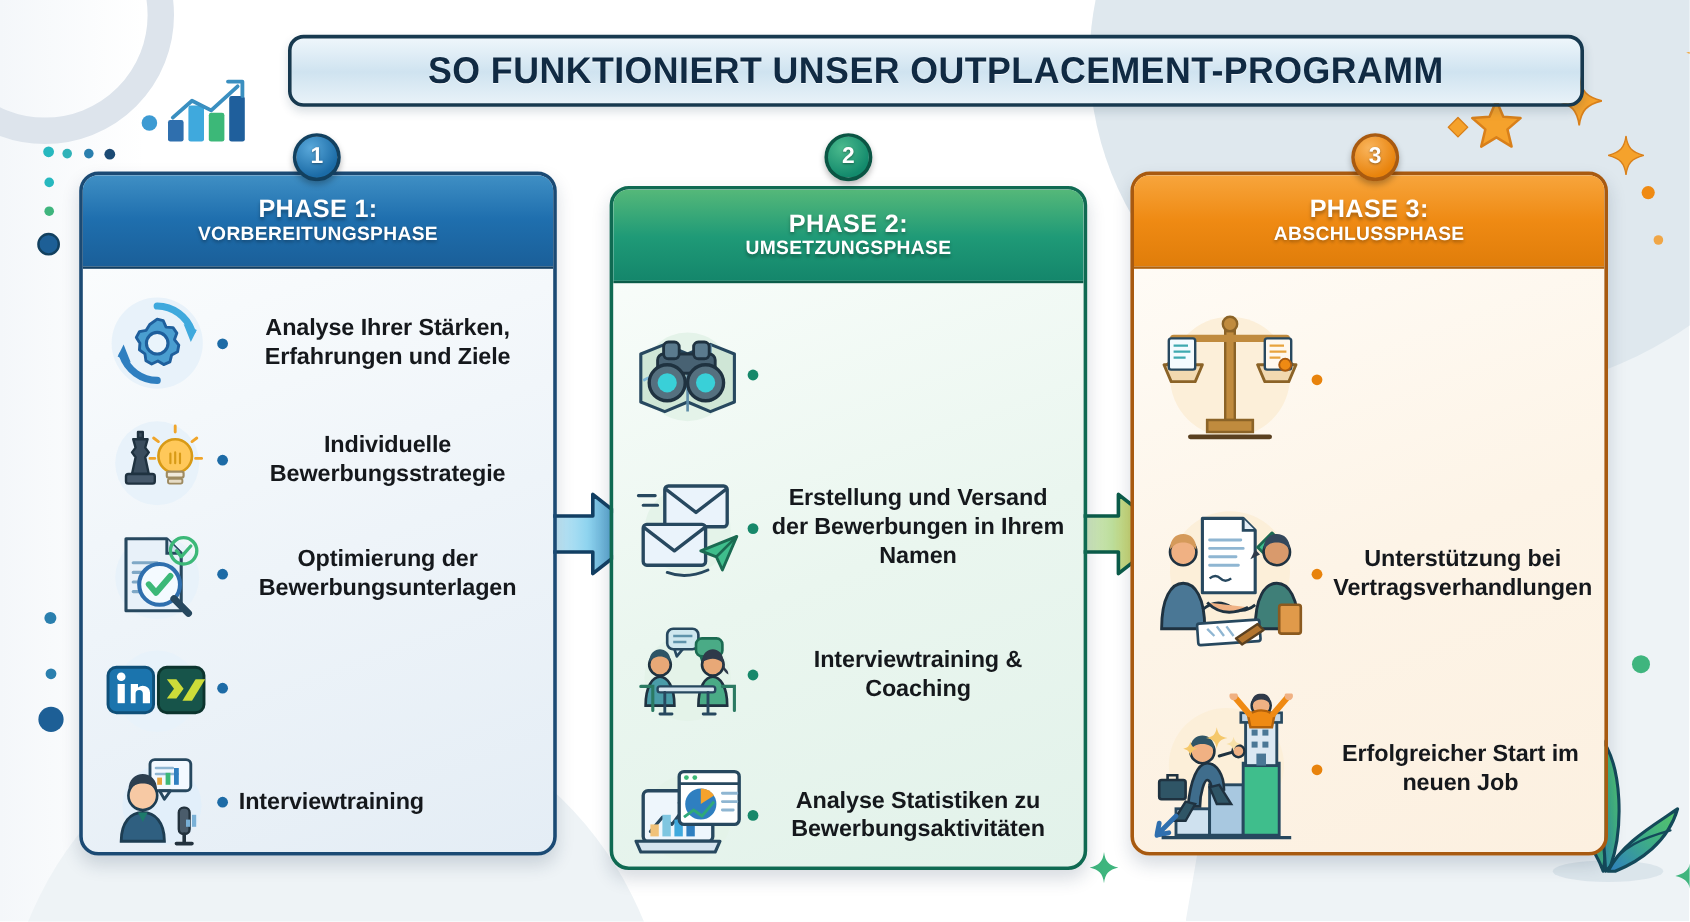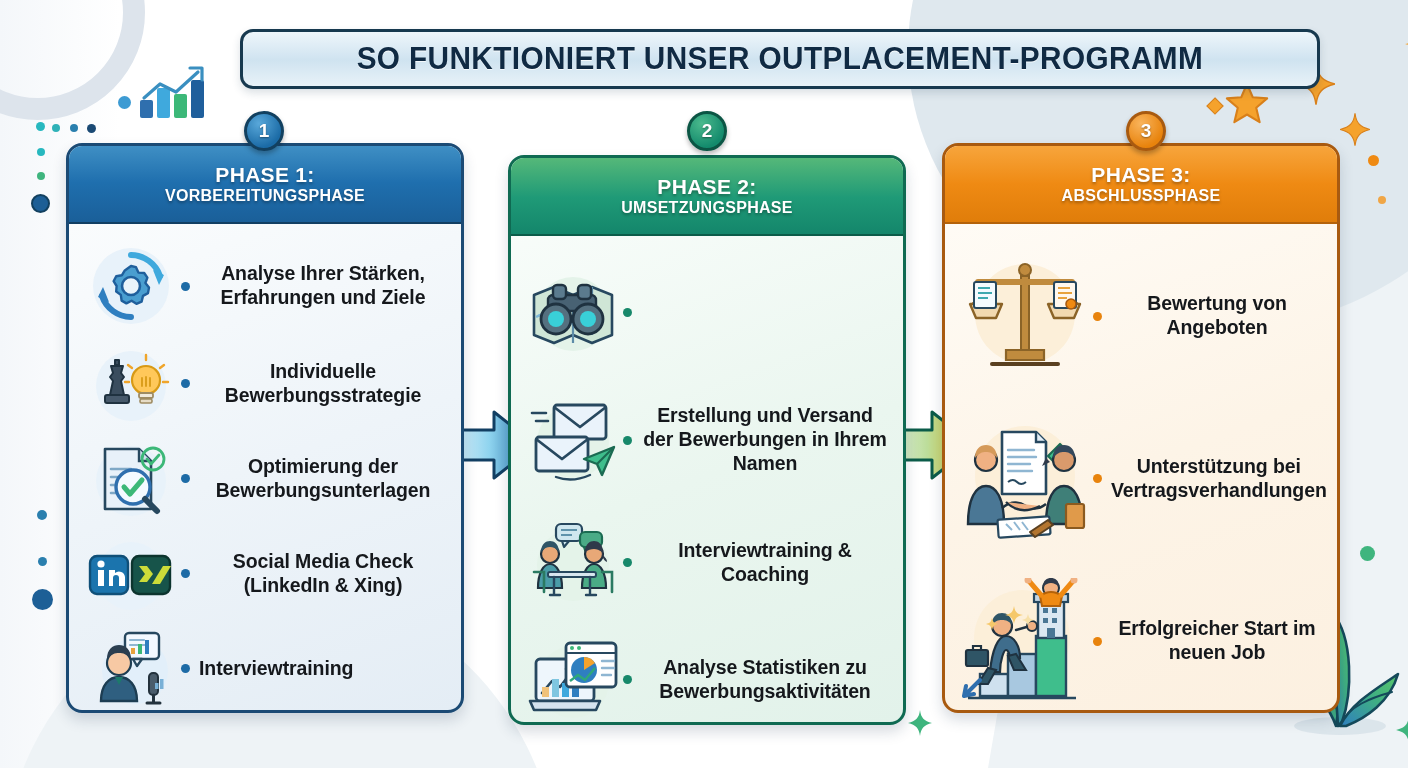--- a/index.html
+++ b/index.html
@@ -331,21 +331,20 @@
           <rect x="4" y="24" width="38" height="38" rx="7" fill="#1b74ad" stroke="#0f4f78" stroke-width="2.4"></rect>
           <rect x="12" y="38" width="6" height="16" fill="#ffffff"></rect>
           <circle cx="15" cy="32" r="3.6" fill="#ffffff"></circle>
           <path d="M23 54 v-16 h6 v3 a6 6 0 0 1 10 4 v9 h-6 v-8 a3 3 0 0 0 -6 0 v8z" fill="#ffffff"></path>
           <rect x="46" y="24" width="38" height="38" rx="7" fill="#17544a" stroke="#0c342e" stroke-width="2.4"></rect>
           <path d="M53 34 h8 l6 8 -6 8 h-8 l6-8z" fill="#cddc39"></path>
           <path d="M66 52 l11-18 h8 l-11 18z" fill="#cddc39"></path>
         </svg>
       </div>
       <div class="bullet"></div>
-      <div class="row-text">Social Media Check (LinkedIn &amp; Xing)</div>
     </div>
 
     <div class="row" style="min-height:95px;">
       <div class="row-icon">
         <svg viewBox="0 0 84 84" width="84" height="84">
           <circle cx="46" cy="44" r="33" fill="#e2effa"></circle>
           <rect x="36" y="6" width="34" height="26" rx="4" fill="#f3f9ff" stroke="#27485f" stroke-width="2.4"></rect>
           <path d="M44 32 l4 7 5-7z" fill="#f3f9ff" stroke="#27485f" stroke-width="2.4" stroke-linejoin="round"></path>
           <path d="M41 13 h14 M41 18 h18" stroke="#8fb6d2" stroke-width="2.2" stroke-linecap="round"></path>
           <rect x="42" y="21" width="4" height="6" fill="#e8a33d"></rect>
@@ -486,21 +485,20 @@
           <rect x="10" y="26" width="22" height="26" rx="2" fill="#f4fbff" stroke="#27485f" stroke-width="2"></rect>
           <path d="M14 32 h12 M14 37 h14 M14 42 h10" stroke="#3fa9b0" stroke-width="2"></path>
           <rect x="90" y="26" width="22" height="26" rx="2" fill="#fff8ee" stroke="#27485f" stroke-width="2"></rect>
           <path d="M94 32 h12 M94 37 h14 M94 42 h9" stroke="#e8a33d" stroke-width="2"></path>
           <circle cx="107" cy="48" r="5" fill="#ef8a13" stroke="#a85a10" stroke-width="1.6"></circle>
           <path d="M42 94 h38 v10 h-38z" fill="#c08b3e" stroke="#8b6327" stroke-width="2.2"></path>
           <path d="M28 108 h66" stroke="#5a4020" stroke-width="4" stroke-linecap="round"></path>
         </svg>
       </div>
       <div class="bullet"></div>
-      <div class="row-text">Bewertung von Angeboten</div>
     </div>
 
     <div class="row" style="min-height:165px;">
       <div class="row-icon" style="width:132px;min-width:132px;height:135px;">
         <svg viewBox="0 0 126 126" width="126" height="126">
           <circle cx="63" cy="60" r="50" fill="#fcefd9"></circle>
           <path d="M40 16 h34 l10 10 v52 h-44z" fill="#ffffff" stroke="#27485f" stroke-width="2.6" stroke-linejoin="round"></path>
           <path d="M74 16 v10 h10" fill="#e4eef6" stroke="#27485f" stroke-width="2.4"></path>
           <path d="M46 34 h26 M46 41 h28 M46 48 h22 M46 55 h24" stroke="#8fb6d2" stroke-width="2.4" stroke-linecap="round"></path>
           <path d="M46 66 q5-4 9 0 t9 0" fill="none" stroke="#27485f" stroke-width="2"></path>

